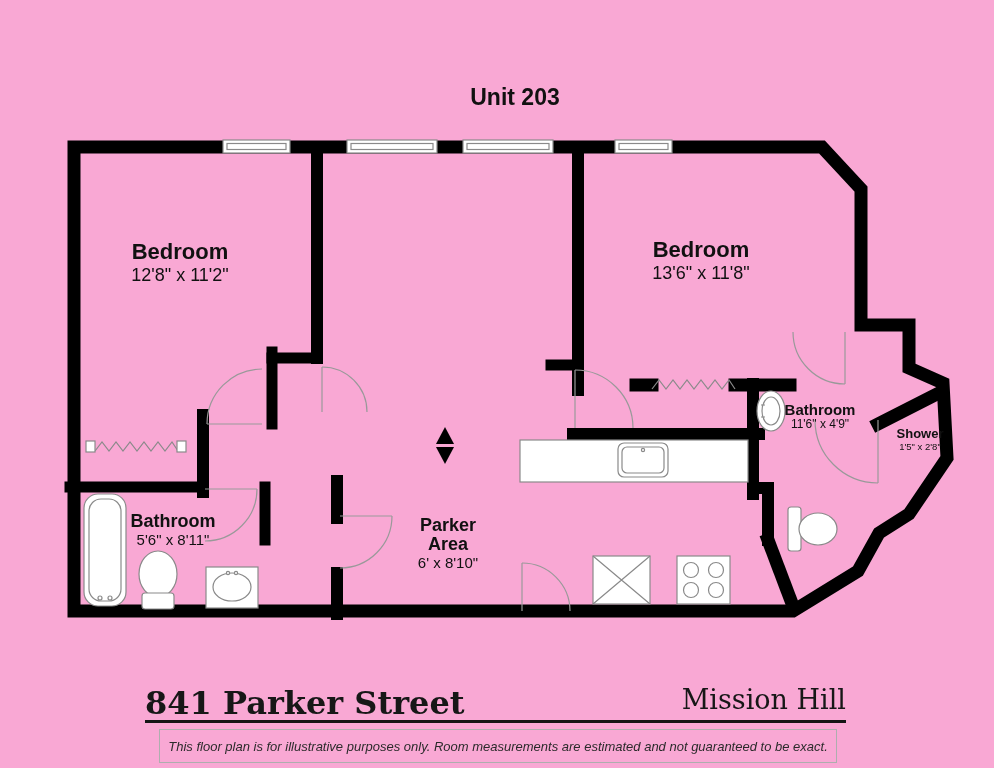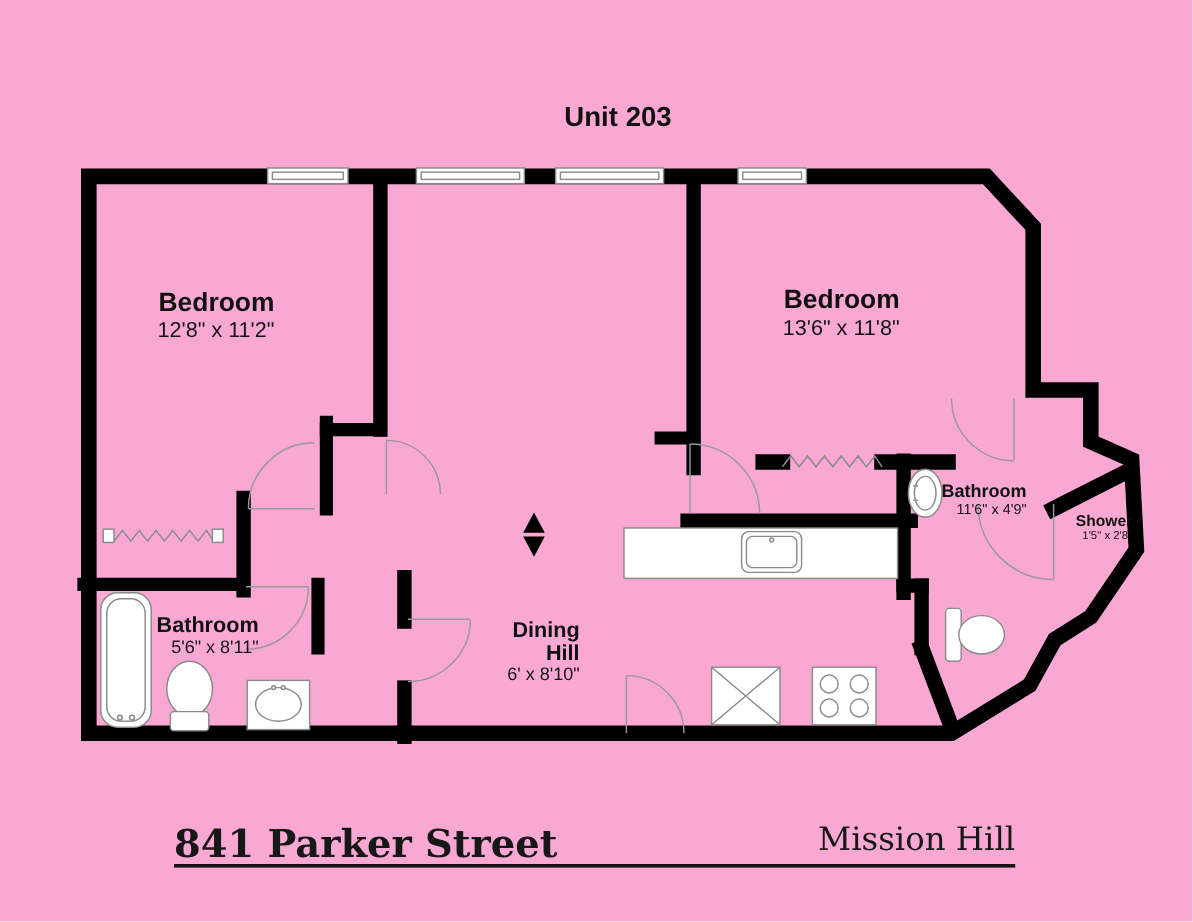--- a/index.html
+++ b/index.html
@@ -1,19 +1,19 @@
 <!DOCTYPE html>
 <html><head>
 <meta charset="utf-8">
 <style>
   html,body{margin:0;padding:0;background:#fff;}
   #page{position:relative;width:994px;height:768px;background:#f9a8d4;overflow:hidden;
         font-family:"Liberation Sans", sans-serif;color:#111;}
   #plan-svg{position:absolute;left:0;top:0;}
-  .label{position:absolute;transform:translateX(-50%);text-align:right;color:#111;}
+  .label{position:absolute;transform:translateX(-50%);text-align:center;color:#111;}
   .label .room-name{font-weight:bold;display:block;}
   .label .room-dims{display:block;white-space:nowrap;}
   .nowrap{white-space:nowrap;}
   #unit-title{position:absolute;left:515px;top:84px;transform:translateX(-50%);
               font-size:23px;font-weight:bold;white-space:nowrap;}
   
   .sz-big .room-name{font-size:22px;line-height:24px;}
   .sz-big .room-dims{font-size:18px;line-height:20px;margin-top:1px;}
   .sz-med .room-name{font-size:18px;line-height:19px;}
   .sz-med .room-dims{font-size:15px;line-height:17px;}
@@ -216,21 +216,24 @@
     <span class="room-name nowrap">Shower</span>
     <span class="room-dims">1'5" x 2'8"</span>
   </div>
 
   <div class="label sz-med" style="left:173px;top:512px;">
     <span class="room-name nowrap">Bathroom</span>
     <span class="room-dims">5'6" x 8'11"</span>
   </div>
 
   <div class="label sz-med" style="left:448px;top:516px;">
-    <span class="room-name wrap-80">Dining Hill</span>
+    <span class="room-name wrap-80">Parker Area</span>
     <span class="room-dims">6' x 8'10"</span>
   </div>
 
   <div id="footer-address">841 Parker Street</div>
   <div id="footer-neighborhood">Mission Hill</div>
   <div id="footer-rule"></div>
+  <div id="disclaimer-box">
+    <span id="disclaimer-text">This floor plan is for illustrative purposes only. Room measurements are estimated and not guaranteed to be exact.</span>
+  </div>
 
 </div>
 
 </body></html>

